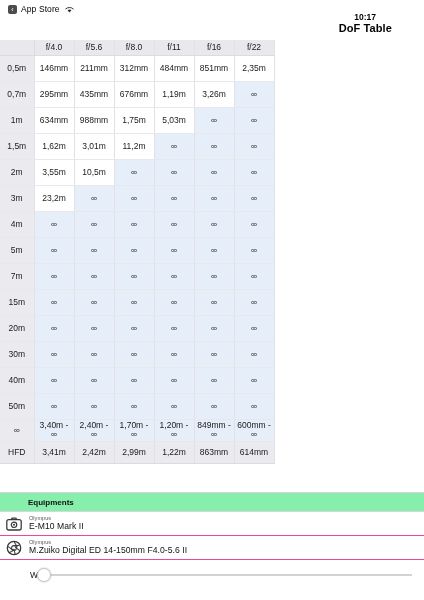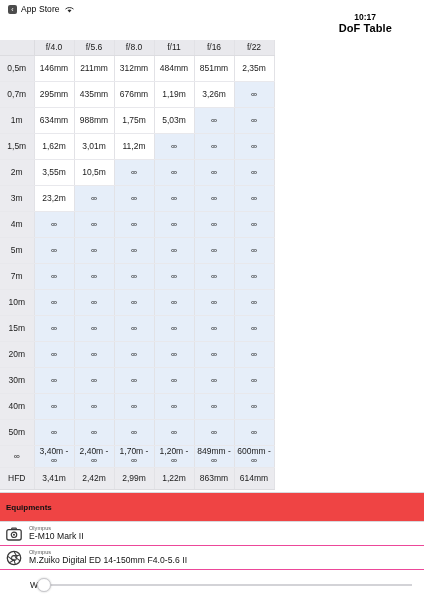--- a/index.html
+++ b/index.html
@@ -104,25 +104,25 @@
   tr.row-hfd td.rowhead { background:#ebebef; }
 
   
   .equip {
     position: absolute;
     left: 0;
     top: 492px;
     width: 424px;
   }
   .equip-header {
-    height: 30px;
-    background: #ef4444;
+    height: 20px;
+    background: #86efac;
     display: flex;
     align-items: center;
-    padding-left: 6px;
+    padding-left: 28px;
     font-size: 8px;
     font-weight: bold;
     color: #111;
     border-top: 1px solid #d8d8dc;
     border-bottom: 1px solid #d8d8dc;
   }
   .equip-row {
     height: 24px;
     display: flex;
     align-items: center;
@@ -283,29 +283,20 @@
           <td class="rowhead">5m</td>
           <td class="cell inf">∞</td>
           <td class="cell inf">∞</td>
           <td class="cell inf">∞</td>
           <td class="cell inf">∞</td>
           <td class="cell inf">∞</td>
           <td class="cell inf">∞</td>
         </tr>
         <tr>
           <td class="rowhead">7m</td>
-          <td class="cell inf">∞</td>
-          <td class="cell inf">∞</td>
-          <td class="cell inf">∞</td>
-          <td class="cell inf">∞</td>
-          <td class="cell inf">∞</td>
-          <td class="cell inf">∞</td>
-        </tr>
-        <tr>
-          <td class="rowhead">10m</td>
           <td class="cell inf">∞</td>
           <td class="cell inf">∞</td>
           <td class="cell inf">∞</td>
           <td class="cell inf">∞</td>
           <td class="cell inf">∞</td>
           <td class="cell inf">∞</td>
         </tr>
         <tr>
           <td class="rowhead">15m</td>
           <td class="cell inf">∞</td>

